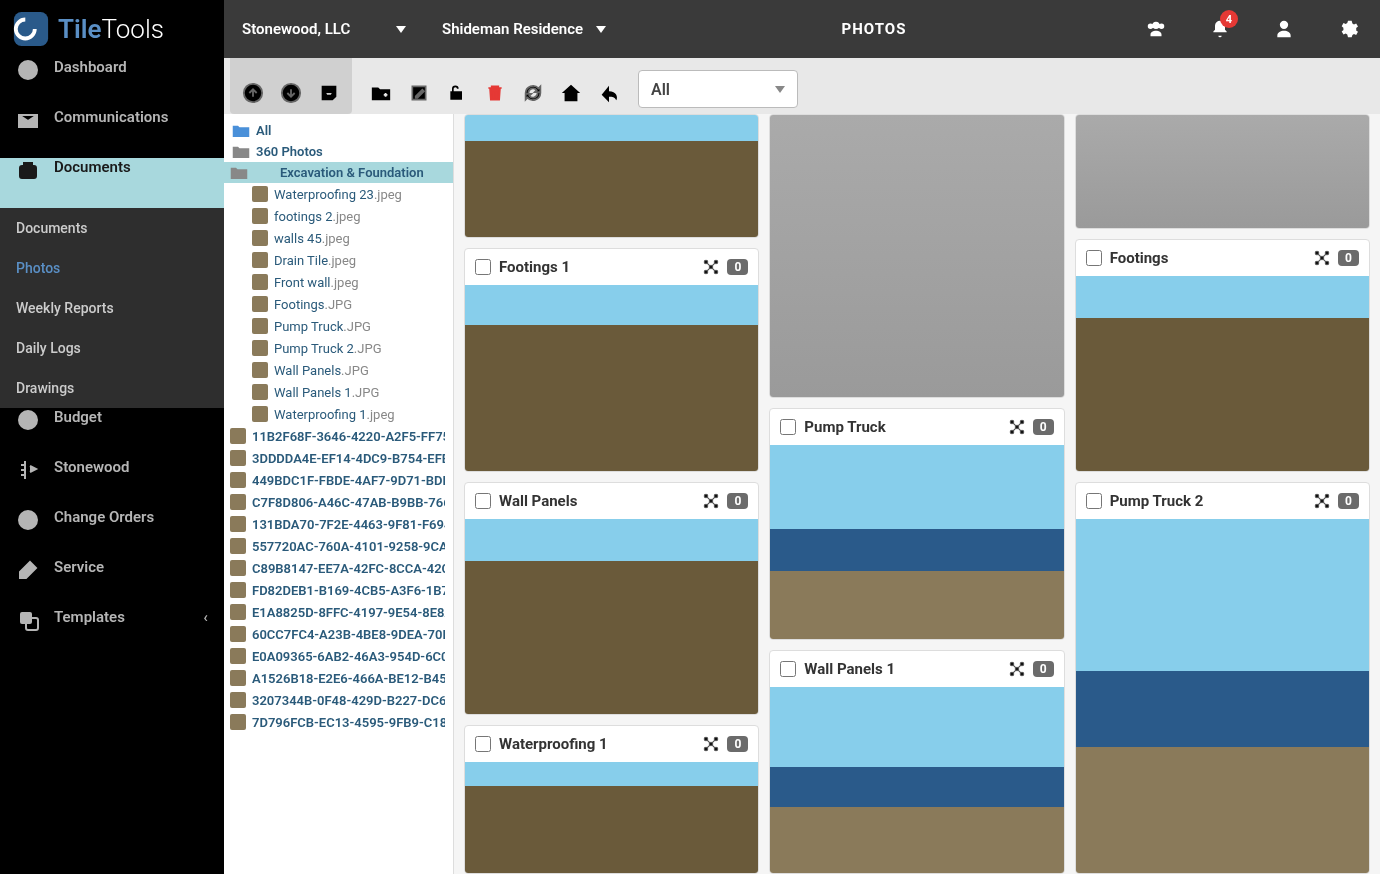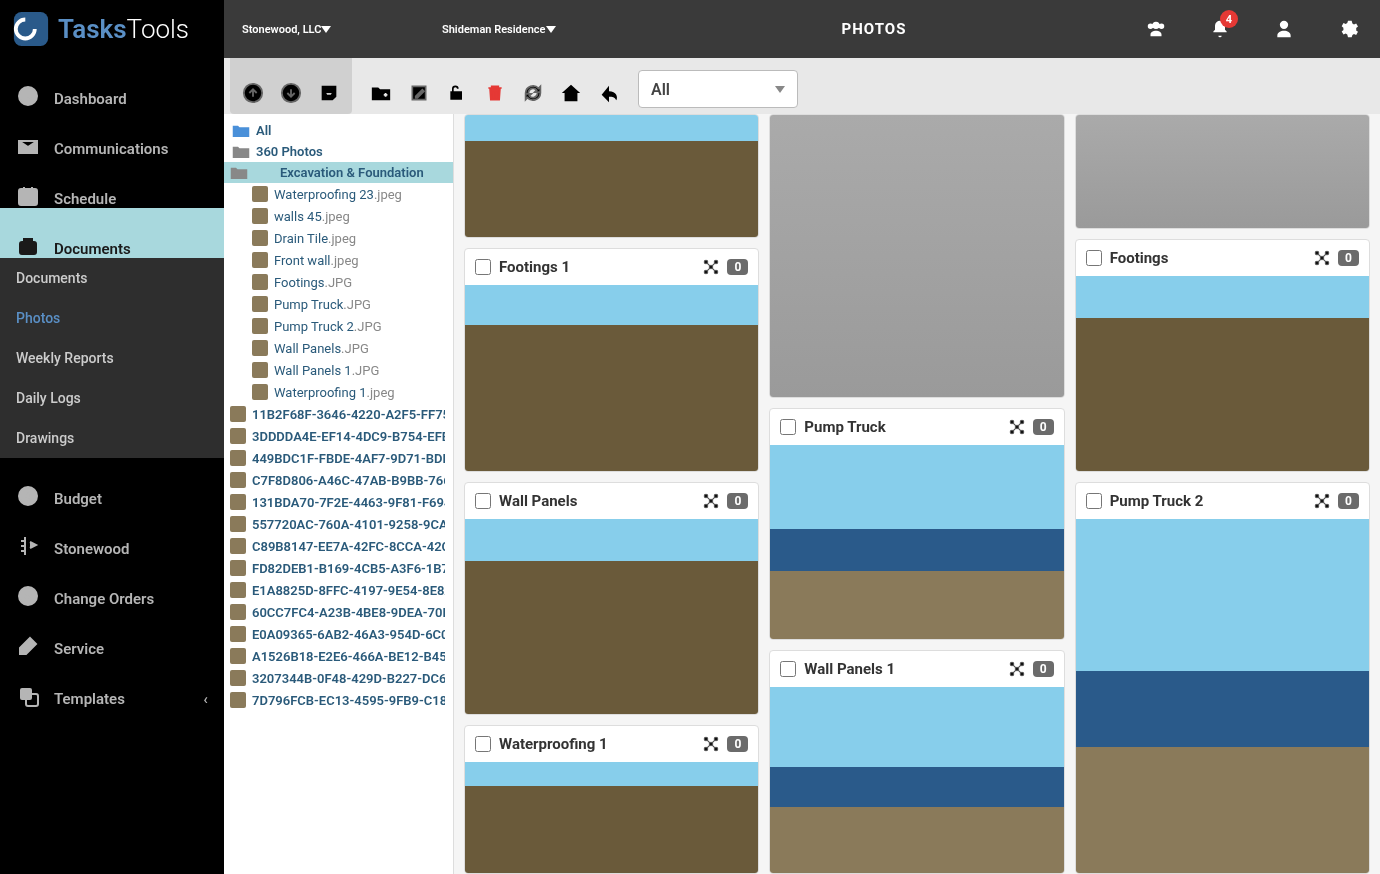--- a/index.html
+++ b/index.html
@@ -2,28 +2,28 @@
 <html><head>
 <meta charset="utf-8">
 <style>
 *{margin:0;padding:0;box-sizing:border-box;font-family:-apple-system,BlinkMacSystemFont,"Segoe UI",Roboto,sans-serif}
 body{background:#fff;overflow:hidden;width:1380px;height:874px}
 .header{height:58px;background:#3a3a3a;display:flex;align-items:center;color:#fff}
 .logo{width:224px;height:58px;background:#000;display:flex;align-items:center;padding:0 12px}
 .logo svg{width:38px;height:38px;margin-right:8px}
 .logo-text{font-size:26px;font-weight:300}
 .logo-text .bold{font-weight:600;color:#5a8fc5}
-.hd-sel{width:200px;height:58px;display:flex;align-items:center;padding:0 18px;font-size:11px;font-weight:600;cursor:pointer}
+.hd-sel{width:200px;height:58px;display:flex;align-items:center;justify-content:space-between;padding:0 18px;font-size:15px;font-weight:600;cursor:pointer}
 .hd-title{flex:1;text-align:center;font-size:15px;font-weight:700;letter-spacing:1px}
 .hd-icons{display:flex;align-items:center;height:100%}
 .hd-ic{width:64px;height:58px;display:flex;align-items:center;justify-content:center;cursor:pointer;position:relative}
 .badge{position:absolute;top:10px;right:14px;background:#e53935;color:#fff;border-radius:50%;width:18px;height:18px;font-size:11px;display:flex;align-items:center;justify-content:center;font-weight:700}
 .main{display:flex;height:calc(100% - 58px)}
 .sidebar{width:224px;background:#000;color:#b5b5b5;display:flex;flex-direction:column}
-.sb-item{height:50px;display:flex;align-items:flex-end;padding:0 16px;cursor:pointer;font-size:15px;font-weight:600}
+.sb-item{height:50px;display:flex;align-items:flex-start;padding:0 16px;cursor:pointer;font-size:15px;font-weight:600}
 .sb-item .ic{width:24px;margin-right:14px;display:flex;justify-content:center}
 .sb-item.active{background:#a8d8dd;color:#1a1a1a}
 .sb-sub{background:#2e2e2e;padding:12px 16px;font-size:14px;font-weight:500;cursor:pointer;color:#ccc}
 .sb-sub.active{color:#5a8fc5}
 .content{flex:1;display:flex;flex-direction:column;overflow:hidden}
 .toolbar{height:56px;background:#e8e8e8;display:flex;align-items:flex-end;padding:0 6px}
 .tb-grp{display:flex;flex-direction:column;padding:4px 4px 4px 12px}
 .tb-lbl{font-size:10px;font-weight:700;color:#6a6a6a;margin-bottom:18px;padding-left:4px}
 .tb-row{display:flex;gap:4px}
 .tb-btn{width:34px;height:34px;display:flex;align-items:center;justify-content:center;cursor:pointer;border-radius:3px}
@@ -58,21 +58,21 @@
 </style>
 </head>
 <body>
 
 <div class="header">
   <div class="logo">
     <svg viewBox="0 0 40 40">
         <rect x="2" y="2" width="36" height="36" rx="8" fill="#2a5a8a"></rect>
         <path d="M14 10 a10 10 0 1 0 10 10" stroke="#fff" stroke-width="4" fill="none"></path>
       </svg>
-    <span class="logo-text"><span class="bold">Tasks</span><span>Tools</span></span>
+    <span class="logo-text"><span class="bold">Tile</span><span>Tools</span></span>
   </div>
   <div class="hd-sel">
     <span>Stonewood, LLC</span>
       <span class="tri"></span>
   </div>
   <div class="hd-sel">
     <span>Shideman Residence</span>
       <span class="tri"></span>
   </div>
   <div class="hd-title">PHOTOS</div>
@@ -114,30 +114,20 @@
           <span>Dashboard</span>
         </div>
         <div class="sb-item">
           <span class="ic">
             <svg width="24" height="24" viewBox="0 0 24 24" fill="none" stroke="currentColor" stroke-width="2">
               <path d="M3 7l9 6 9-6M3 7h18v12H3z"></path>
             </svg>
           </span>
           <span>Communications</span>
         </div>
-        <div class="sb-item">
-          <span class="ic">
-            <svg width="24" height="24" viewBox="0 0 24 24" fill="none" stroke="currentColor" stroke-width="2">
-              <rect x="3" y="5" width="18" height="16" rx="2"></rect>
-              <path d="M3 9h18M8 3v4M16 3v4"></path>
-              <text x="12" y="18" font-size="8" text-anchor="middle" fill="currentColor" stroke="none">14</text>
-            </svg>
-          </span>
-          <span>Schedule</span>
-        </div>
         <div class="sb-item active">
           <span class="ic">
             <svg width="24" height="24" viewBox="0 0 24 24" fill="none" stroke="currentColor" stroke-width="2">
               <rect x="4" y="8" width="16" height="12" rx="2"></rect>
               <path d="M8 8V5h8v3M4 12h16"></path>
             </svg>
           </span>
           <span>Documents</span>
         </div>
         <div class="sb-sub">Documents</div>
@@ -284,20 +274,24 @@
                 <path d="M1 2h7l2 2h13v13H1z" fill="#888"></path>
               </svg>
               <span>Excavation &amp; Foundation</span>
             </div>
             <div class="tr-item file">
               <span class="tr-thumb"></span>
               <span>Waterproofing 23<span class="ext">.jpeg</span></span>
             </div>
             <div class="tr-item file">
               <span class="tr-thumb"></span>
+              <span>footings 2<span class="ext">.jpeg</span></span>
+            </div>
+            <div class="tr-item file">
+              <span class="tr-thumb"></span>
               <span>walls 45<span class="ext">.jpeg</span></span>
             </div>
             <div class="tr-item file">
               <span class="tr-thumb"></span>
               <span>Drain Tile<span class="ext">.jpeg</span></span>
             </div>
             <div class="tr-item file">
               <span class="tr-thumb"></span>
               <span>Front wall<span class="ext">.jpeg</span></span>
             </div>

